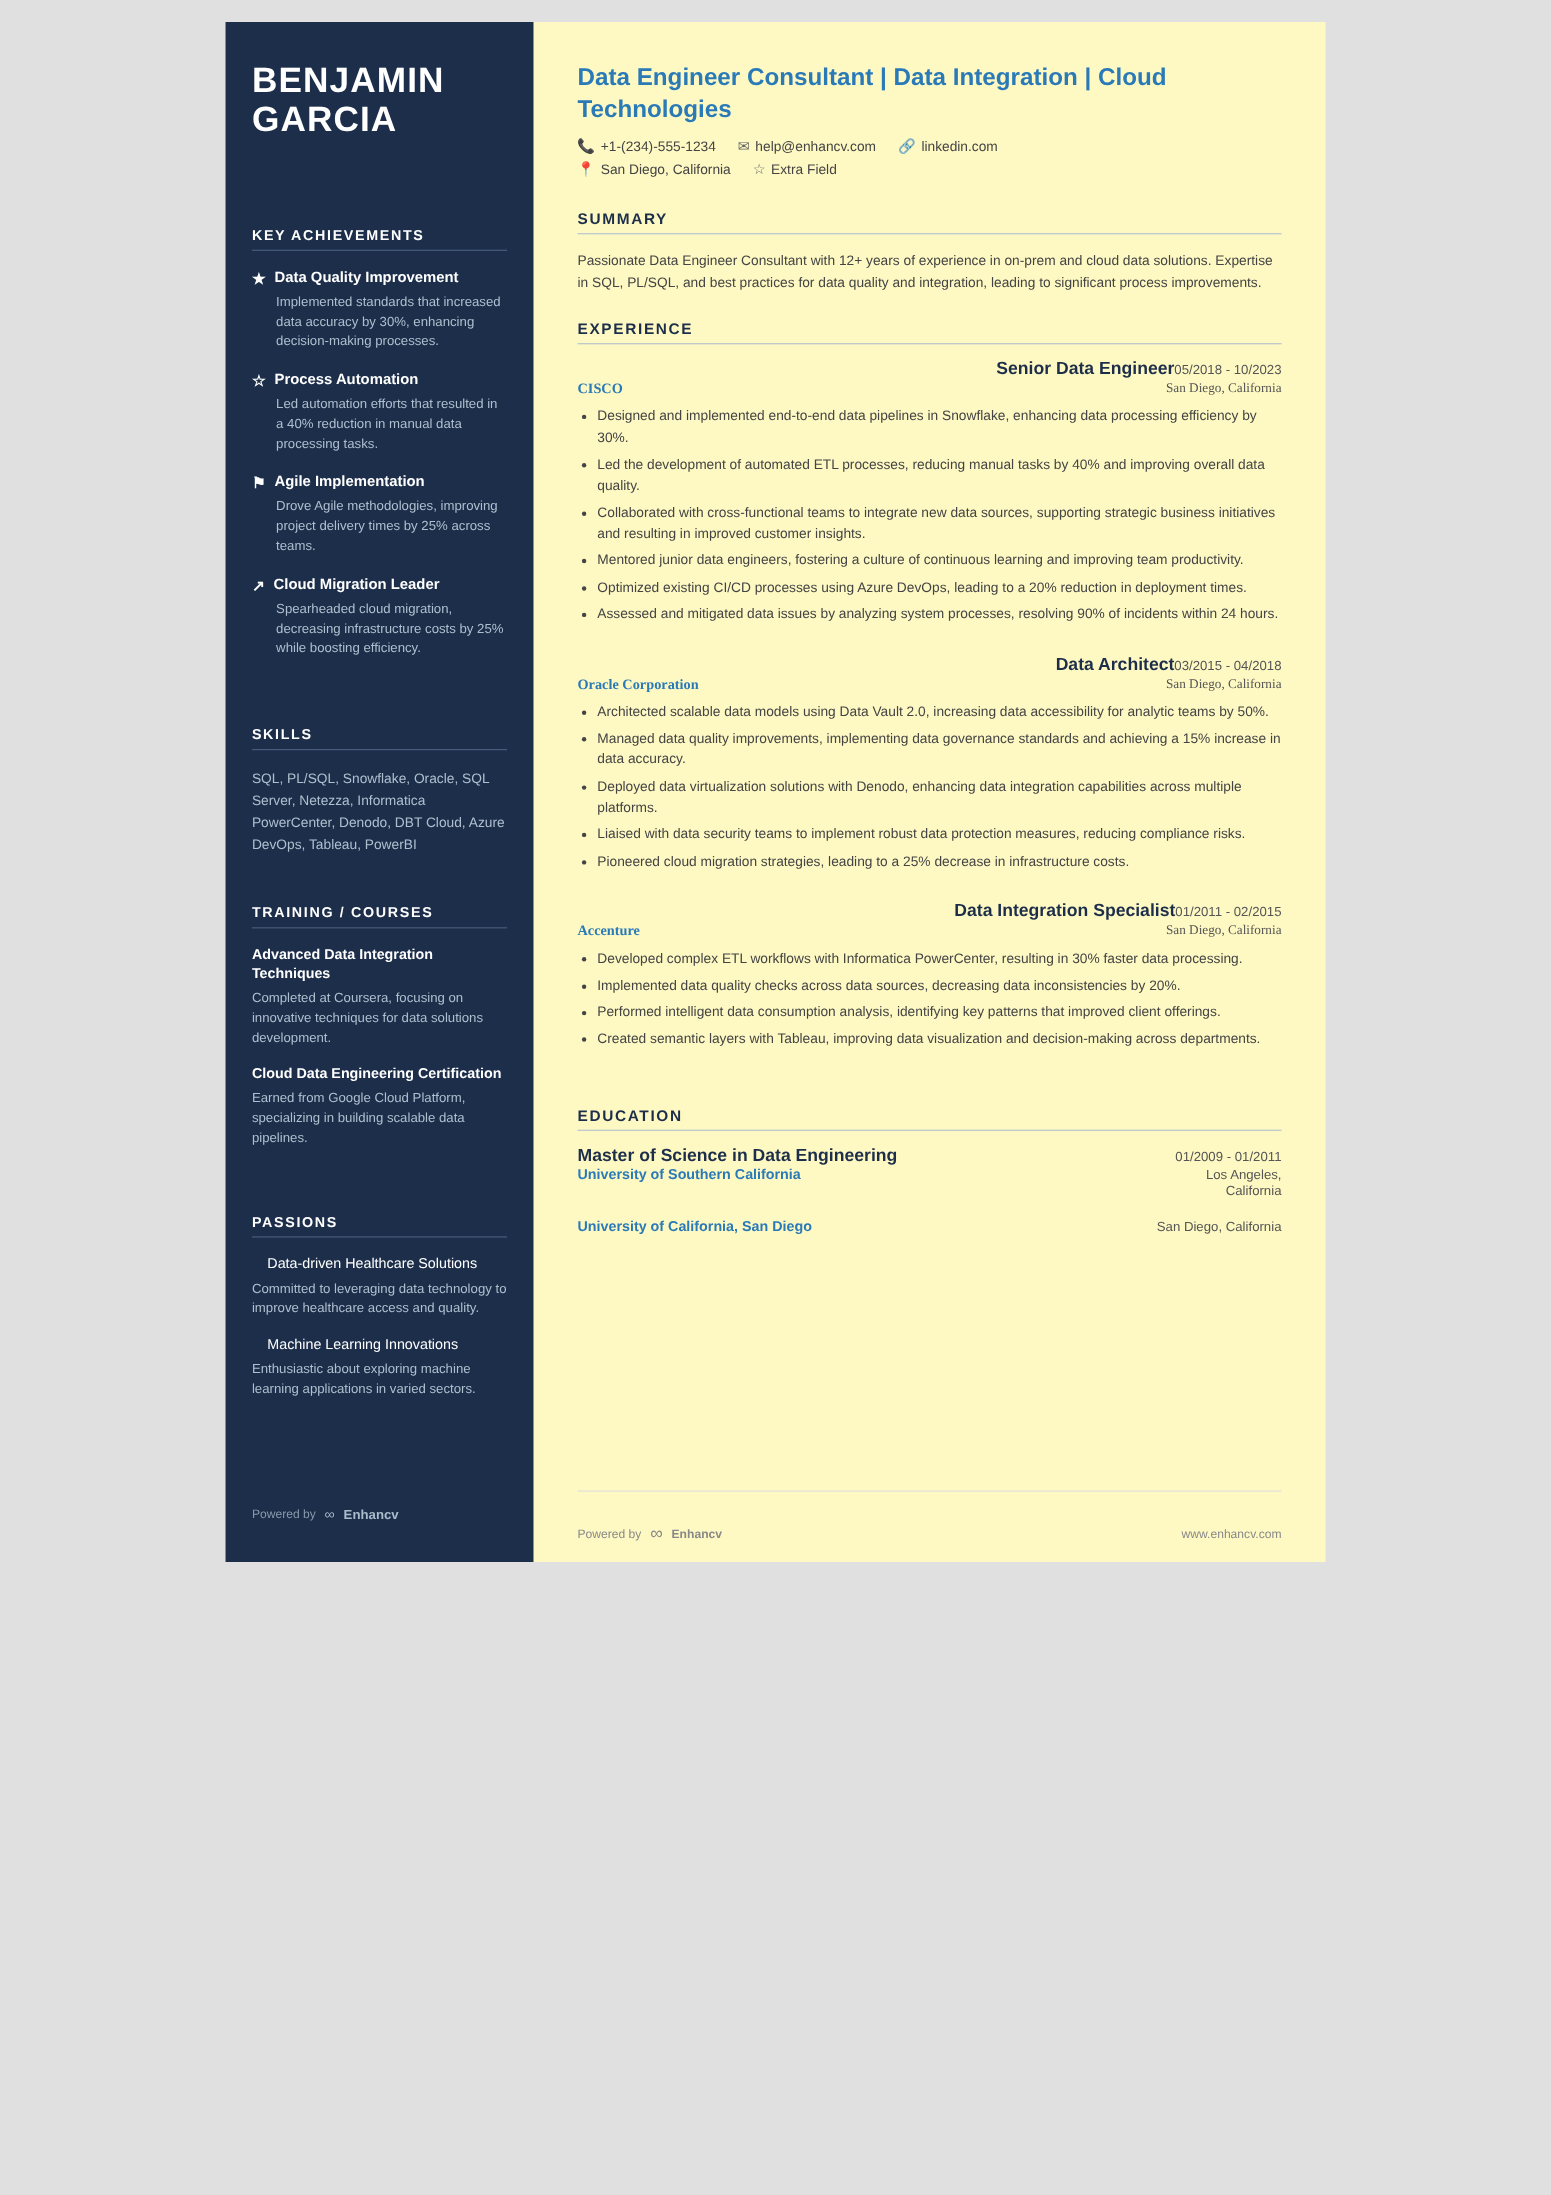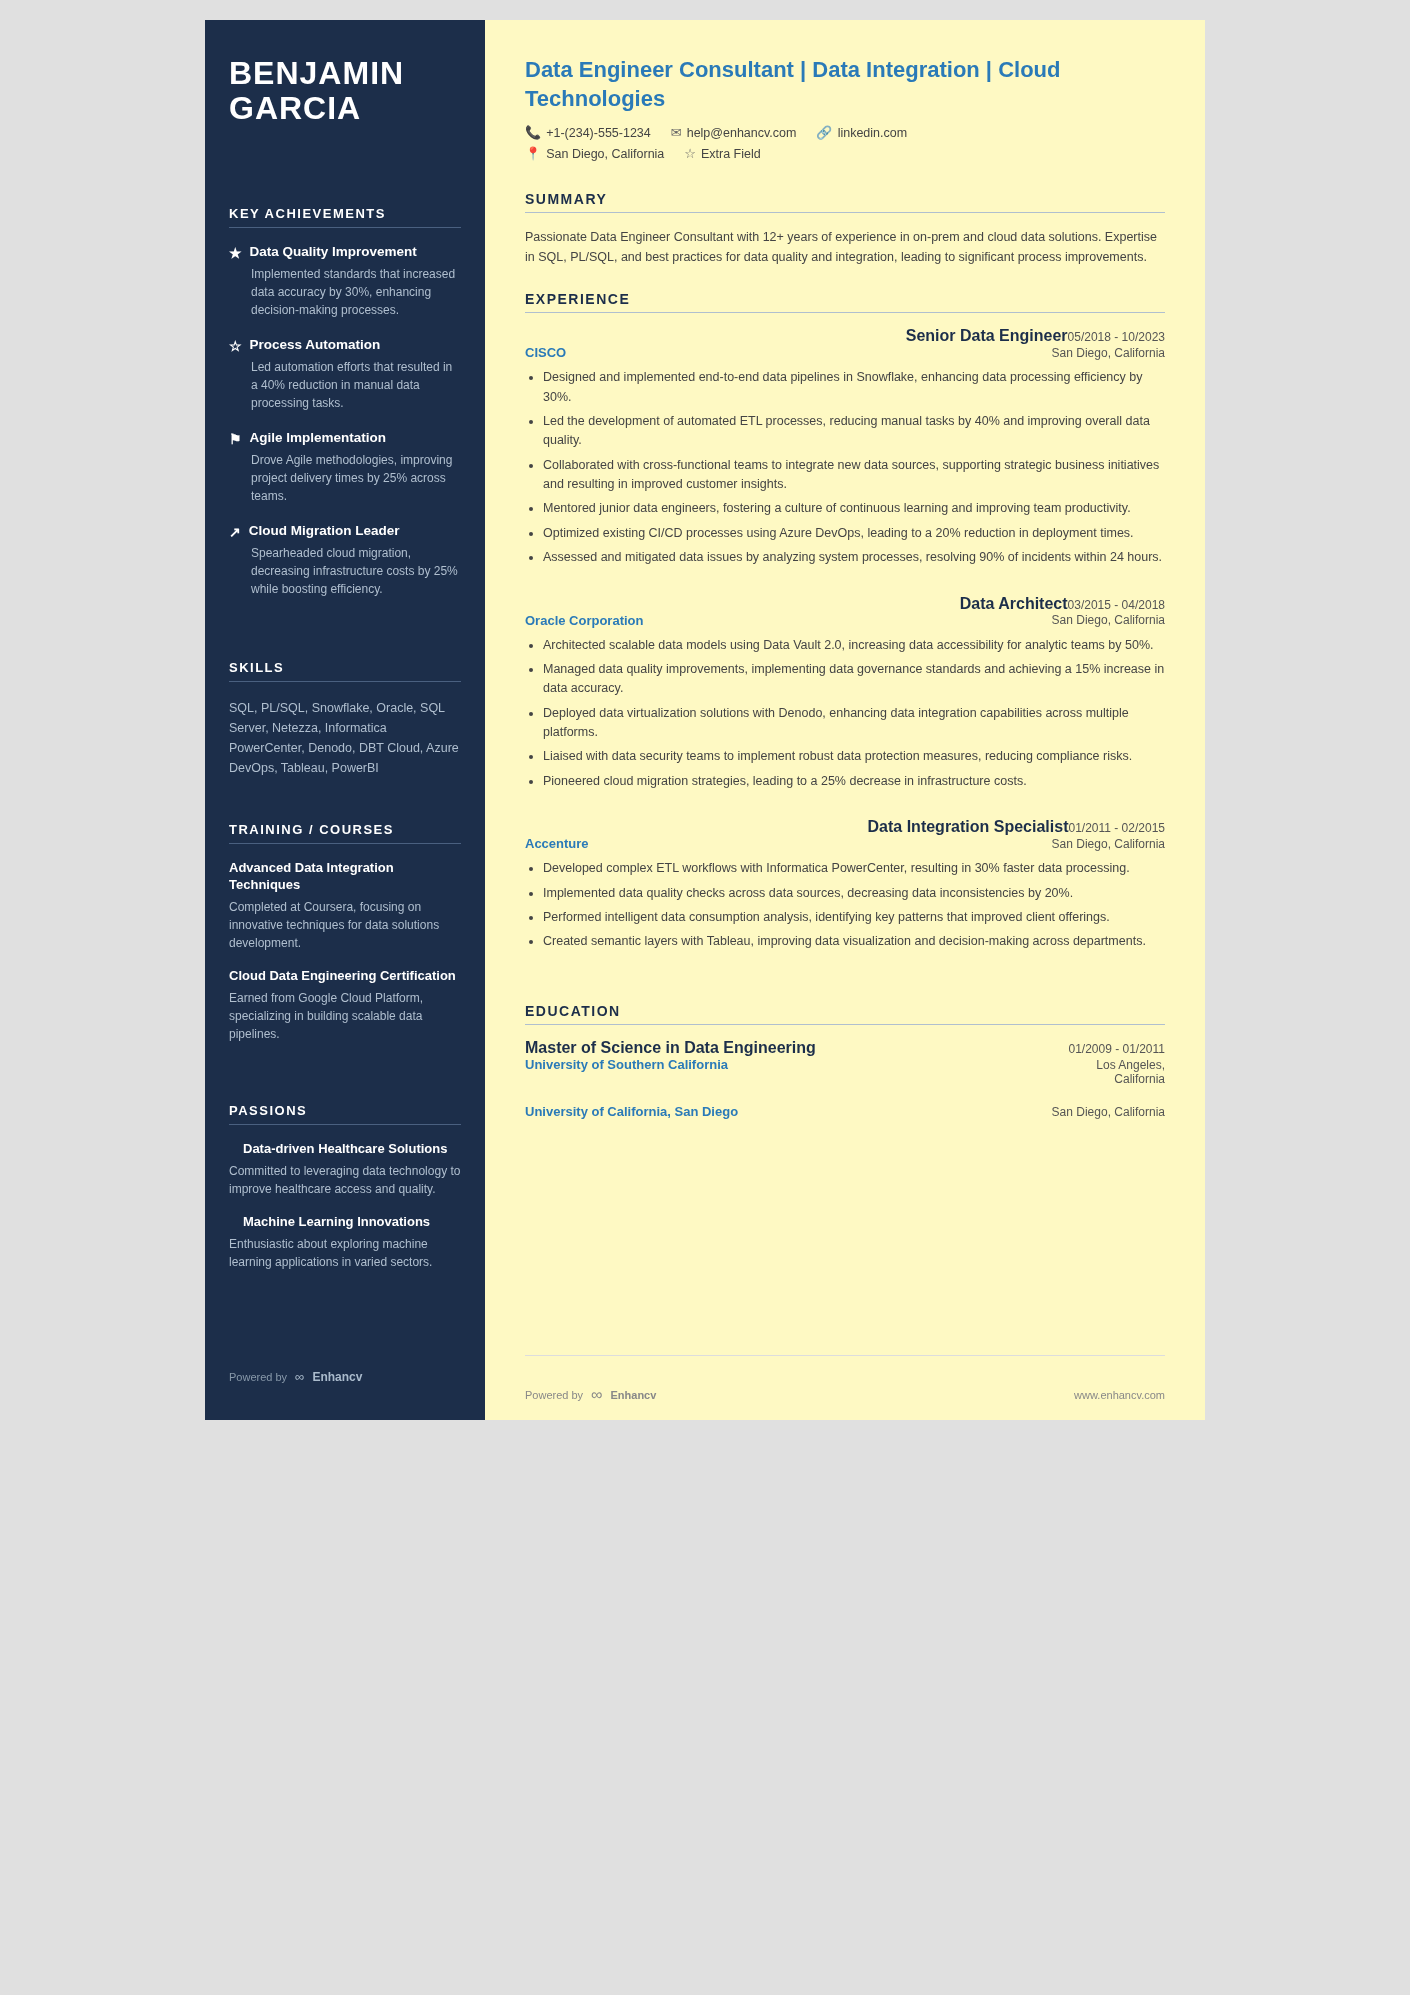--- a/index.html
+++ b/index.html
@@ -88,21 +88,21 @@
     .training-desc {
       font-size: 12px;
       color: #b0bfcf;
       line-height: 1.5;
     }
     .passion-item {
       margin-bottom: 16px;
     }
     .passion-title {
       font-size: 13px;
-      font-weight: 700;
+      font-weight: 400;
       color: #ffffff;
       margin-bottom: 4px;
       line-height: 1.3;
       padding-left: 14px;
     }
     .passion-desc {
       font-size: 12px;
       color: #b0bfcf;
       line-height: 1.5;
     }
@@ -168,22 +168,23 @@
       color: #1c2e4a;
     }
     .exp-dates {
       font-size: 12px;
       color: #555;
       white-space: nowrap;
     }
     .exp-company-row {
       display: flex;
       justify-content: space-between;
-      align-items: center;
+      align-items: flex-start;
       margin-bottom: 8px;
+      font-family: Liberation Serif, serif;
     }
     .exp-company {
       font-size: 13px;
       font-weight: 700;
       color: #2a7ab8;
     }
     .exp-location {
       font-size: 12px;
       color: #555;
     }

